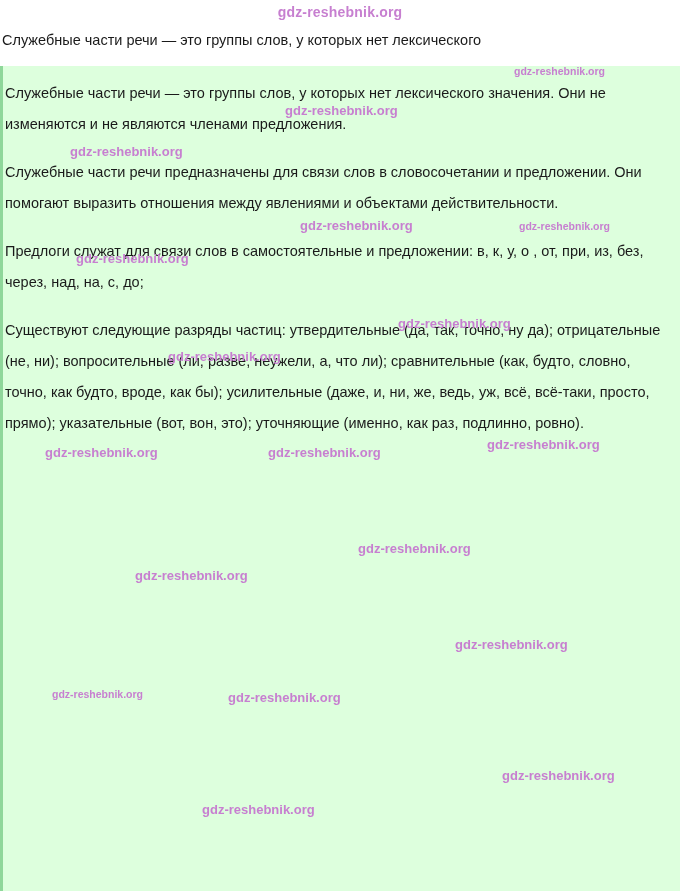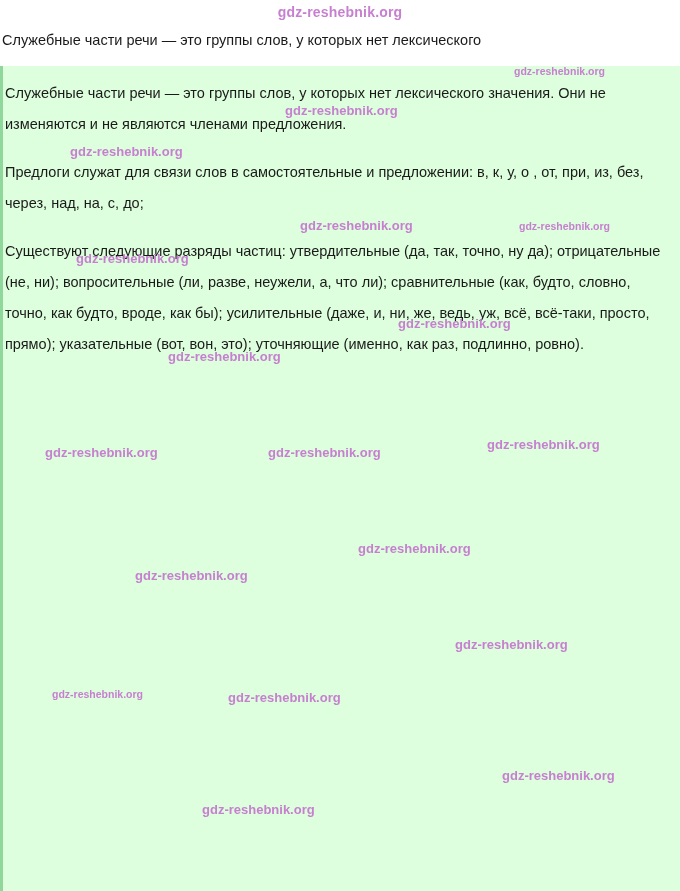--- a/index.html
+++ b/index.html
@@ -78,20 +78,21 @@
 <body>
 
 <div class="page">
 
   <div class="top-watermark">gdz-reshebnik.org</div>
 
   <div class="intro-line">Служебные части речи — это группы слов, у которых нет лексического</div>
 
   <div class="content-box">
     <p class="para">Служебные части речи — это группы слов, у которых нет лексического значения. Они не изменяются и не являются членами предложения.</p>
+    <p class="para">Служебные части речи предназначены для связи слов в словосочетании и предложении. Они помогают выразить отношения между явлениями и объектами действительности.</p>
     <p class="para">Предлоги служат для связи слов в самостоятельные и предложении: в, к, у, о , от, при, из, без, через, над, на, с, до;</p>
     <p class="para">Существуют следующие разряды частиц: утвердительные (да, так, точно, ну да); отрицательные (не, ни); вопросительные (ли, разве, неужели, а, что ли); сравнительные (как, будто, словно, точно, как будто, вроде, как бы); усилительные (даже, и, ни, же, ведь, уж, всё, всё-таки, просто, прямо); указательные (вот, вон, это); уточняющие (именно, как раз, подлинно, ровно).</p>
   </div>
 
   <div id="watermark-layer">
       <div class="wm small" style="left: 514px; top: 65px; color: rgb(199, 127, 208);">gdz-reshebnik.org</div>
       <div class="wm" style="left: 285px; top: 103px; color: rgb(199, 127, 208);">gdz-reshebnik.org</div>
       <div class="wm" style="left: 70px; top: 144px; color: rgb(199, 127, 208);">gdz-reshebnik.org</div>
       <div class="wm" style="left: 300px; top: 218px; color: rgb(199, 127, 208);">gdz-reshebnik.org</div>
       <div class="wm small" style="left: 519px; top: 220px; color: rgb(199, 127, 208);">gdz-reshebnik.org</div>

